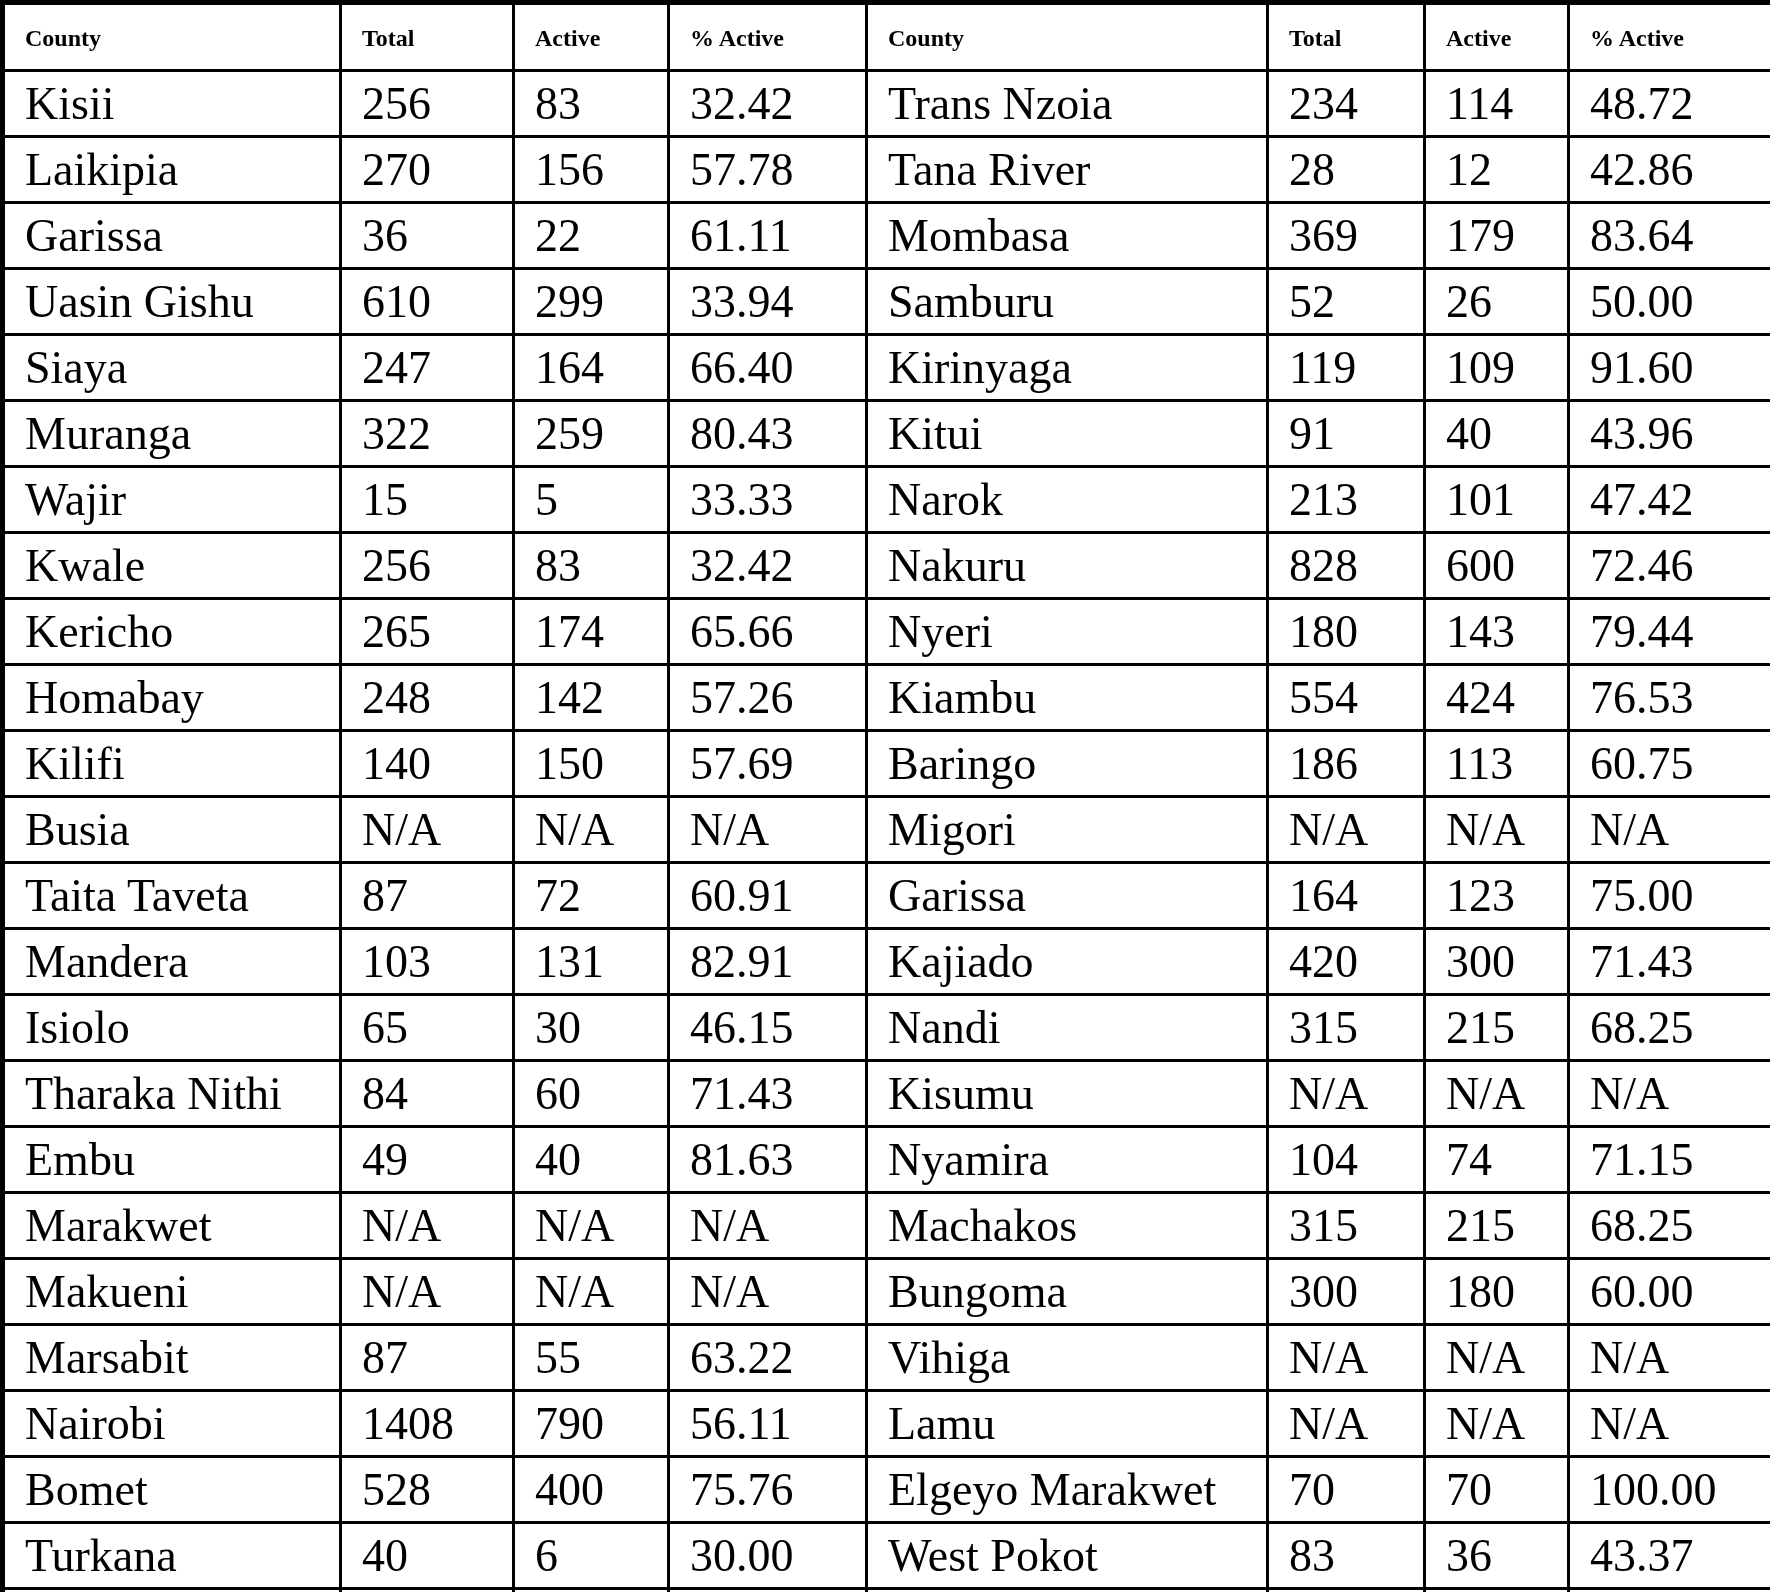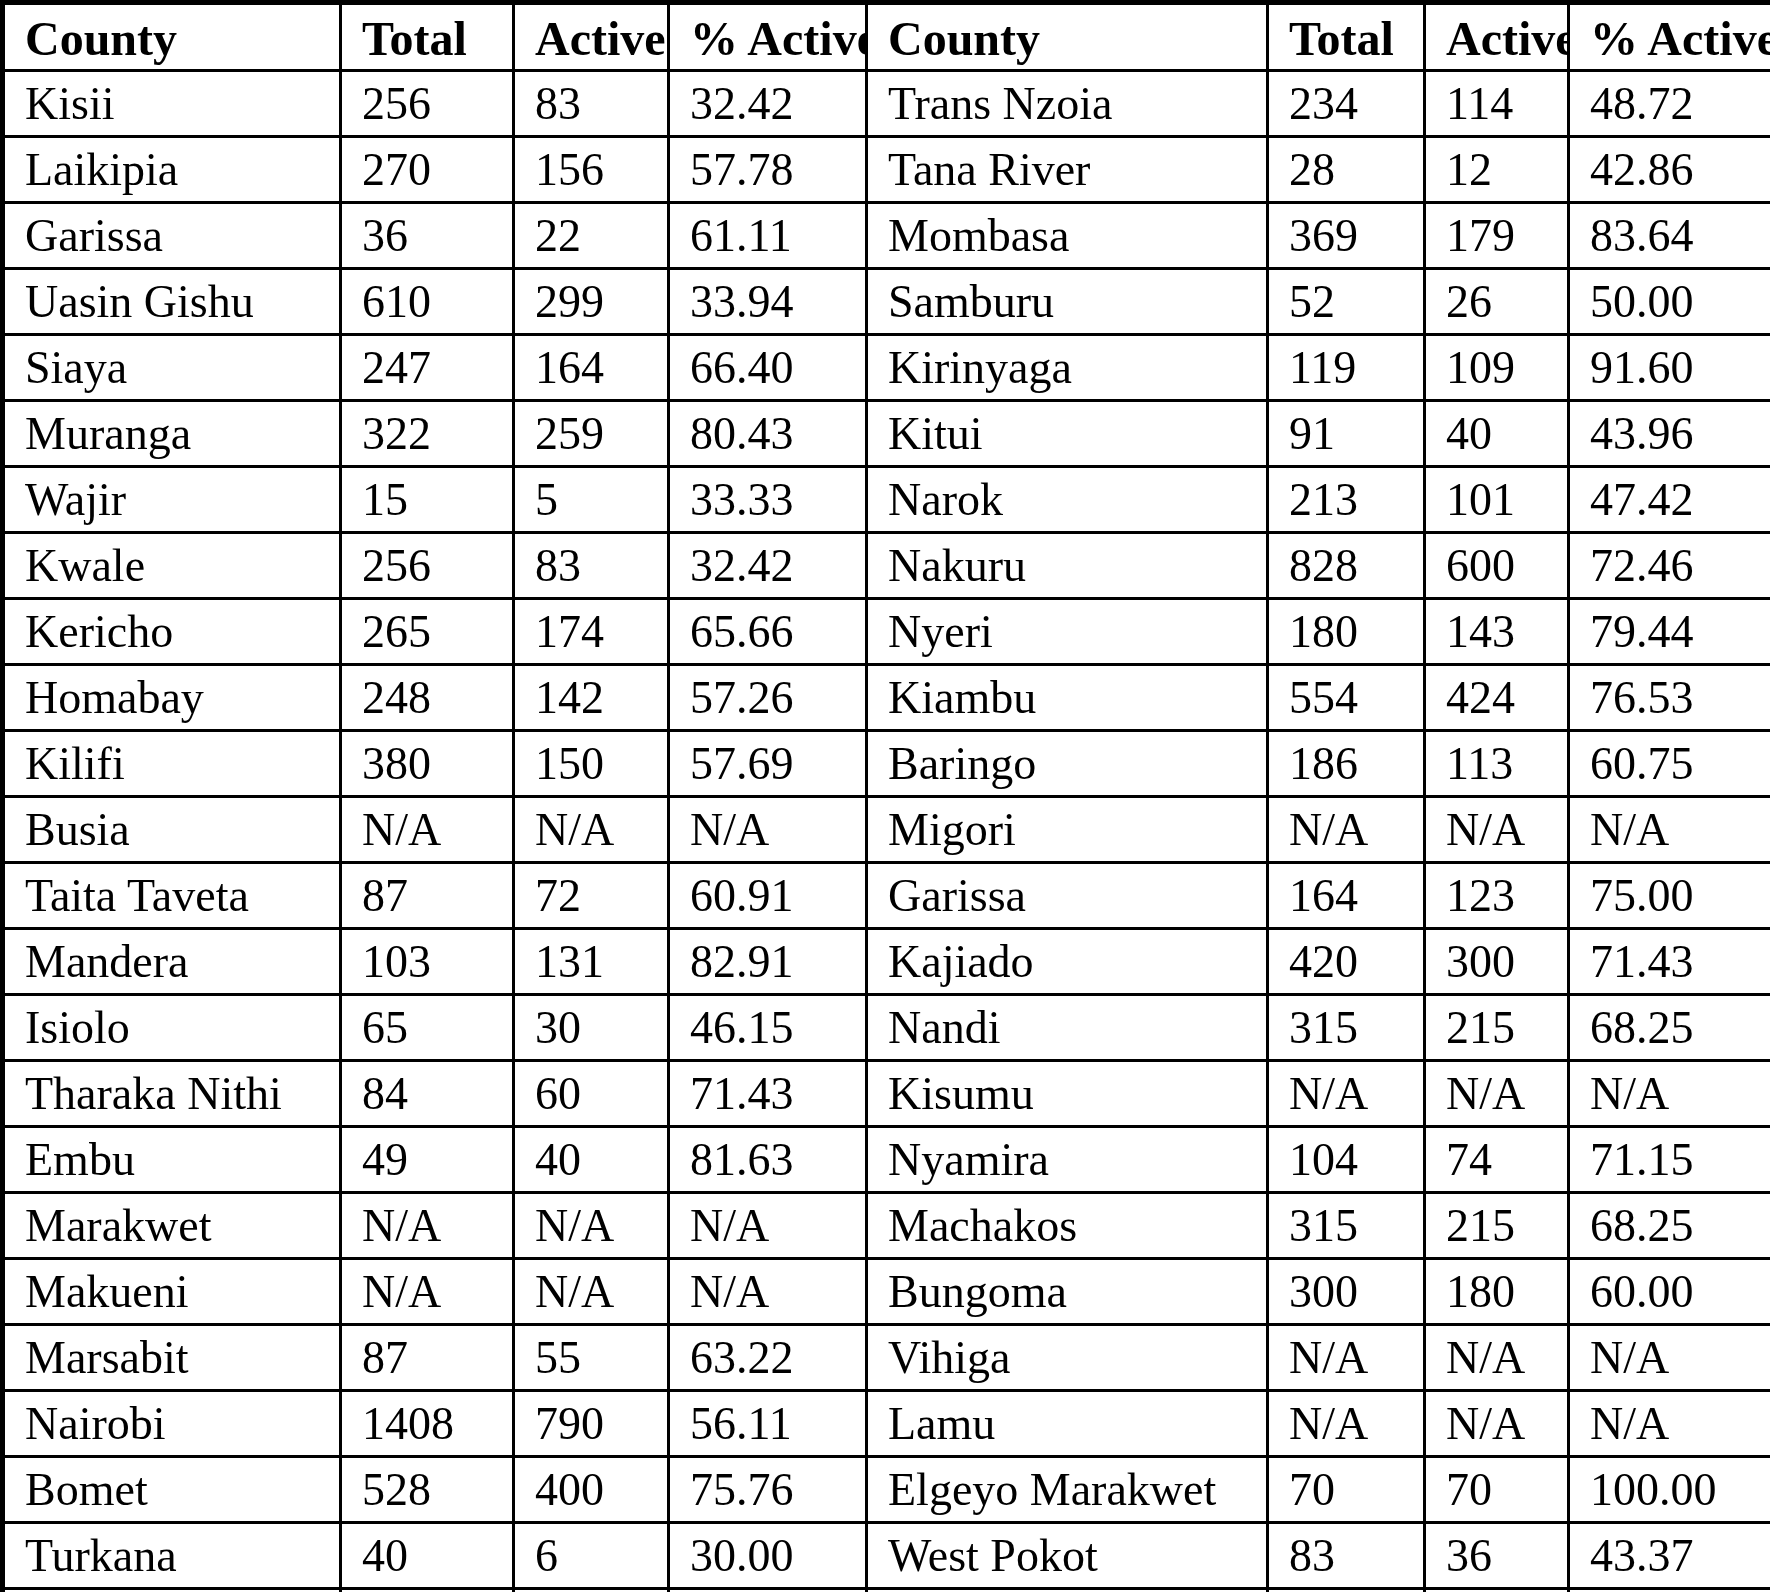--- a/index.html
+++ b/index.html
@@ -28,21 +28,21 @@
     text-align: left;
     vertical-align: middle;
     white-space: nowrap;
     overflow: hidden;
     padding: 0 6px 0 20px;
   }
   table.county-table {
     border: 5px solid #000000;
   }
   table.county-table th {
-    font-size: 48px;
+    font-size: 24px;
     font-weight: bold;
     height: 62px;
     padding-top: 2px;
   }
   table.county-table td {
     font-size: 46px;
     line-height: 1.0;
     height: 63px;
   }
 </style>
@@ -169,21 +169,21 @@
           <td>248</td>
           <td>142</td>
           <td>57.26</td>
           <td>Kiambu</td>
           <td>554</td>
           <td>424</td>
           <td>76.53</td>
         </tr>
         <tr>
           <td>Kilifi</td>
-          <td>380</td>
+          <td>140</td>
           <td>150</td>
           <td>57.69</td>
           <td>Baringo</td>
           <td>186</td>
           <td>113</td>
           <td>60.75</td>
         </tr>
         <tr>
           <td>Busia</td>
           <td>N/A</td>

